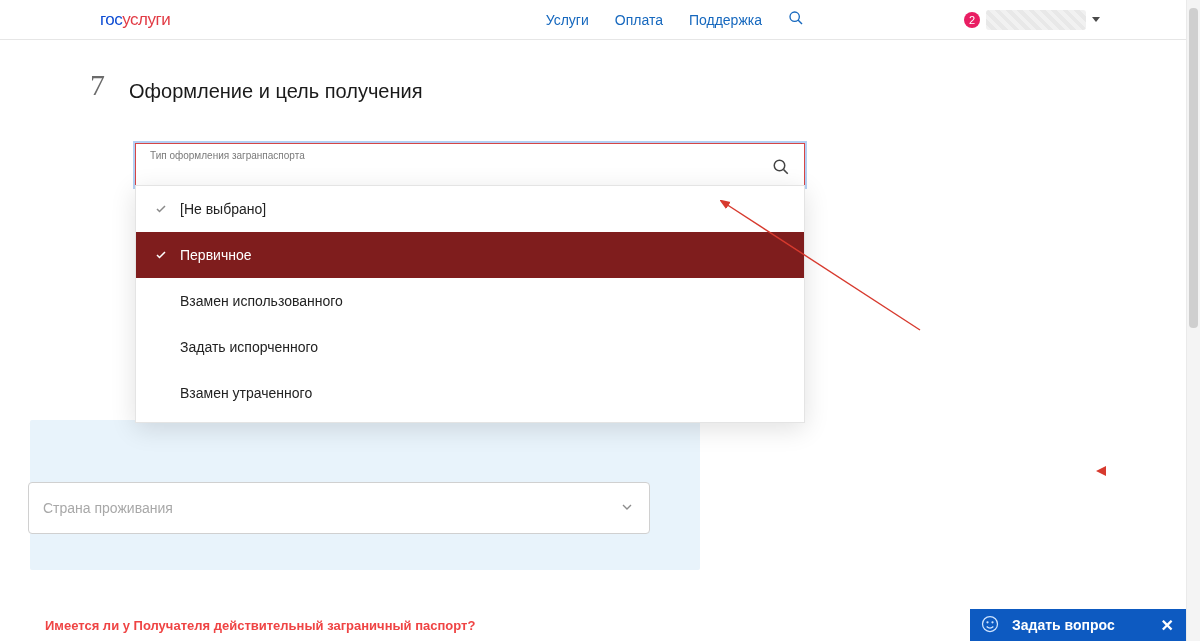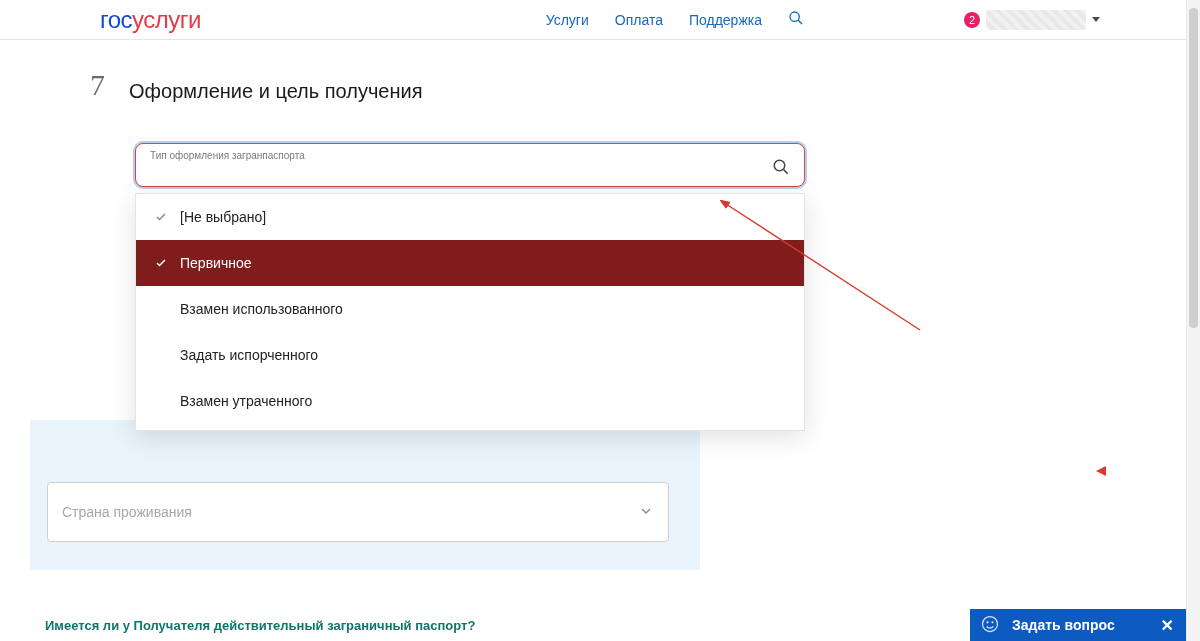--- a/index.html
+++ b/index.html
@@ -16,21 +16,21 @@
   
   .header {
     width: 100%;
     height: 40px;
     border-bottom: 1px solid #e6e6e6;
     display: flex;
     align-items: center;
     padding: 0 100px 0 100px;
   }
   .logo {
-    font-size: 24px;
+    font-size: 17px;
     font-weight: 400;
     letter-spacing: -0.5px;
     white-space: nowrap;
   }
   .logo .blue  { color: #0d4cd3; }
   .logo .red   { color: #e23b45; }
   .nav {
     margin-left: auto;
     display: flex;
     align-items: center;
@@ -98,21 +98,21 @@
 
   .form-area {
     margin-left: 45px;
     width: 670px;
     position: relative;
   }
 
   
   .select-input {
     border: 1px solid #d64545;
-    border-radius: 8px;
+    border-radius: 0;
     box-shadow: 0 0 0 2px rgba(37,117,222,.35);
     padding: 6px 42px 12px 14px;
     position: relative;
     height: 44px;
     background: #fff;
   }
   .select-input .floating {
     font-size: 10px;
     color: #7a7a7a;
   }
@@ -125,21 +125,21 @@
     position: absolute;
     right: 14px;
     top: 14px;
   }
   .select-input .search-loupe svg { width:18px; height:18px; stroke:#444; fill:none; stroke-width:2; }
 
   
   .dropdown {
     position: absolute;
     left: 0;
-    top: 50px;
+    top: 42px;
     width: 670px;
     background: #fff;
     border: 1px solid #e4e4e4;
     box-shadow: 0 6px 24px rgba(0,0,0,.12);
     z-index: 50;
     padding-bottom: 6px;
   }
   .dd-item {
     display: flex;
     align-items: center;
@@ -165,44 +165,44 @@
     left: 30px;
     top: 380px;
     width: 670px;
     height: 150px;
     background: #e8f3fb;
     border-radius: 2px;
     z-index: 1;
   }
   .country-select {
     position: absolute;
-    left: 47px;
+    left: 28px;
     top: 442px;
     width: 622px;
-    height: 60px;
+    height: 52px;
     border: 1px solid #d0d0d0;
     border-radius: 4px;
     background: #fff;
     display: flex;
     align-items: center;
     padding: 0 14px;
     justify-content: space-between;
     color: #a8a8a8;
     font-size: 14px;
     z-index: 2;
   }
   .country-select .chevron svg { width:16px;height:16px;stroke:#8c8c8c;fill:none;stroke-width:2; }
 
   
   .question-block {
     position: absolute;
     left: 45px;
     top: 578px;
   }
-  .question-text { font-size: 13px; font-weight: bold; color:#0f766e; margin-bottom:22px;}
+  .question-text { font-size: 13px; font-weight: bold; color:#ef4444; margin-bottom:22px;}
 
   
   .arrow-line {
     position:absolute;
     left: 720px;
     top: 160px;
     width: 210px;
     height: 140px;
     pointer-events:none;
     z-index: 70;

